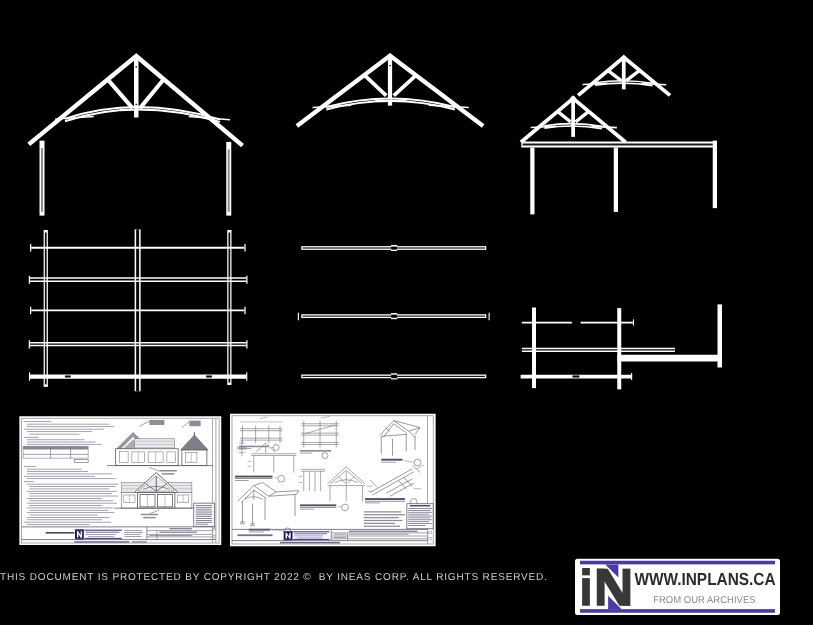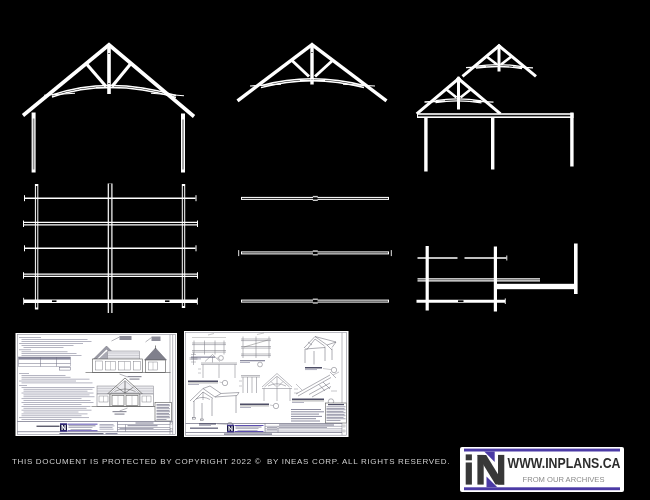--- a/index.html
+++ b/index.html
@@ -677,21 +677,21 @@
 <rect x="83" y="98.5" width="10" height="0.64" fill="#7a7a90"></rect>
           <line x1="81" y1="100" x2="158" y2="100" stroke="#6a6a80" stroke-width="0.5"></line>
           <line x1="94" y1="95.3" x2="94" y2="101.5" stroke="#6a6a80" stroke-width="0.5"></line>
 <rect x="40" y="102.5" width="48" height="1.2" fill="#6a6a80"></rect>
 <rect x="159" y="94" width="2" height="2" fill="none" stroke="#88888f" stroke-width="0.4"></rect>
           <rect x="159" y="99" width="2" height="2" fill="none" stroke="#88888f" stroke-width="0.4"></rect>
 </g>
 </g>
 </svg>
 
-<div style="position:absolute;left:12px;top:457px;color:#cfcfcf;font-size:8px;letter-spacing:0.67px;white-space:nowrap;">THIS DOCUMENT IS PROTECTED BY COPYRIGHT 2022 ©&nbsp; BY INEAS&nbsp;CORP. ALL RIGHTS RESERVED.</div>
+<div style="position:absolute;left:0;top:457px;color:#cfcfcf;font-size:8px;letter-spacing:0.67px;white-space:nowrap;">THIS DOCUMENT IS PROTECTED BY COPYRIGHT 2022 ©&nbsp; BY INEAS&nbsp;CORP. ALL RIGHTS RESERVED.</div>
 
 <div style="position:absolute;left:460px;top:447px;width:164px;height:44.5px;background:#fff;border-radius:2px;"></div>
 <svg style="position:absolute;left:460px;top:447px;" width="164" height="45" viewBox="0 0 164 45">
 
 <rect x="4" y="1.6" width="156" height="2.9" fill="#4b3aa5"></rect>
 
 <rect x="4" y="40.3" width="156" height="2.9" fill="#4b3aa5"></rect>
 
 <g fill="#383838">
         <rect x="5.7" y="7.4" width="6.2" height="5.9"></rect>

